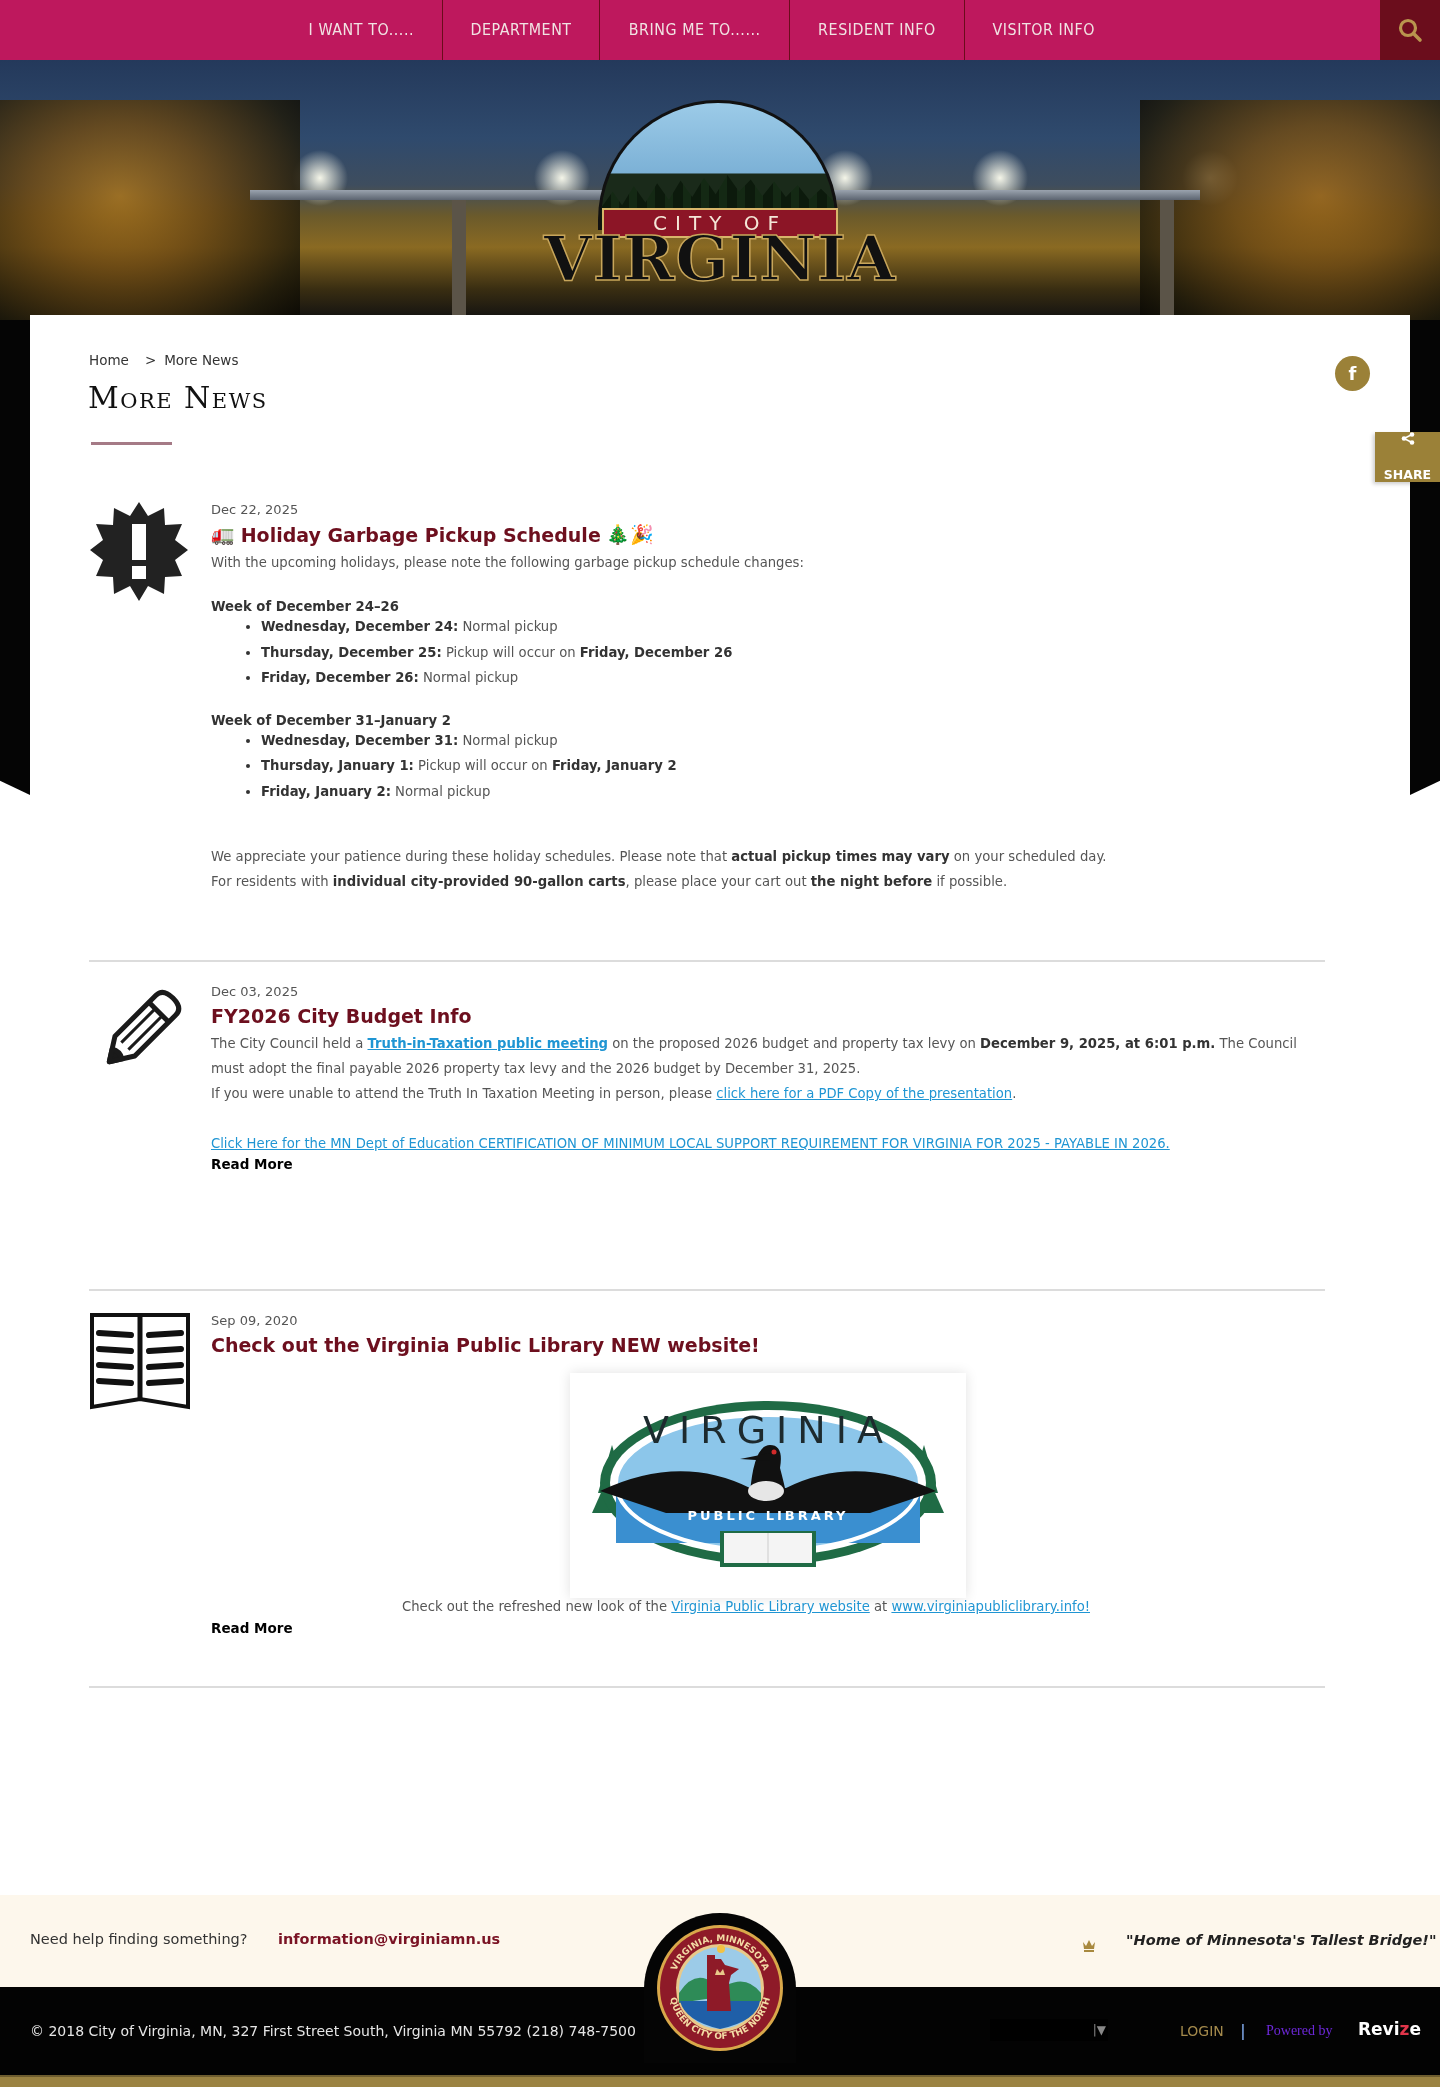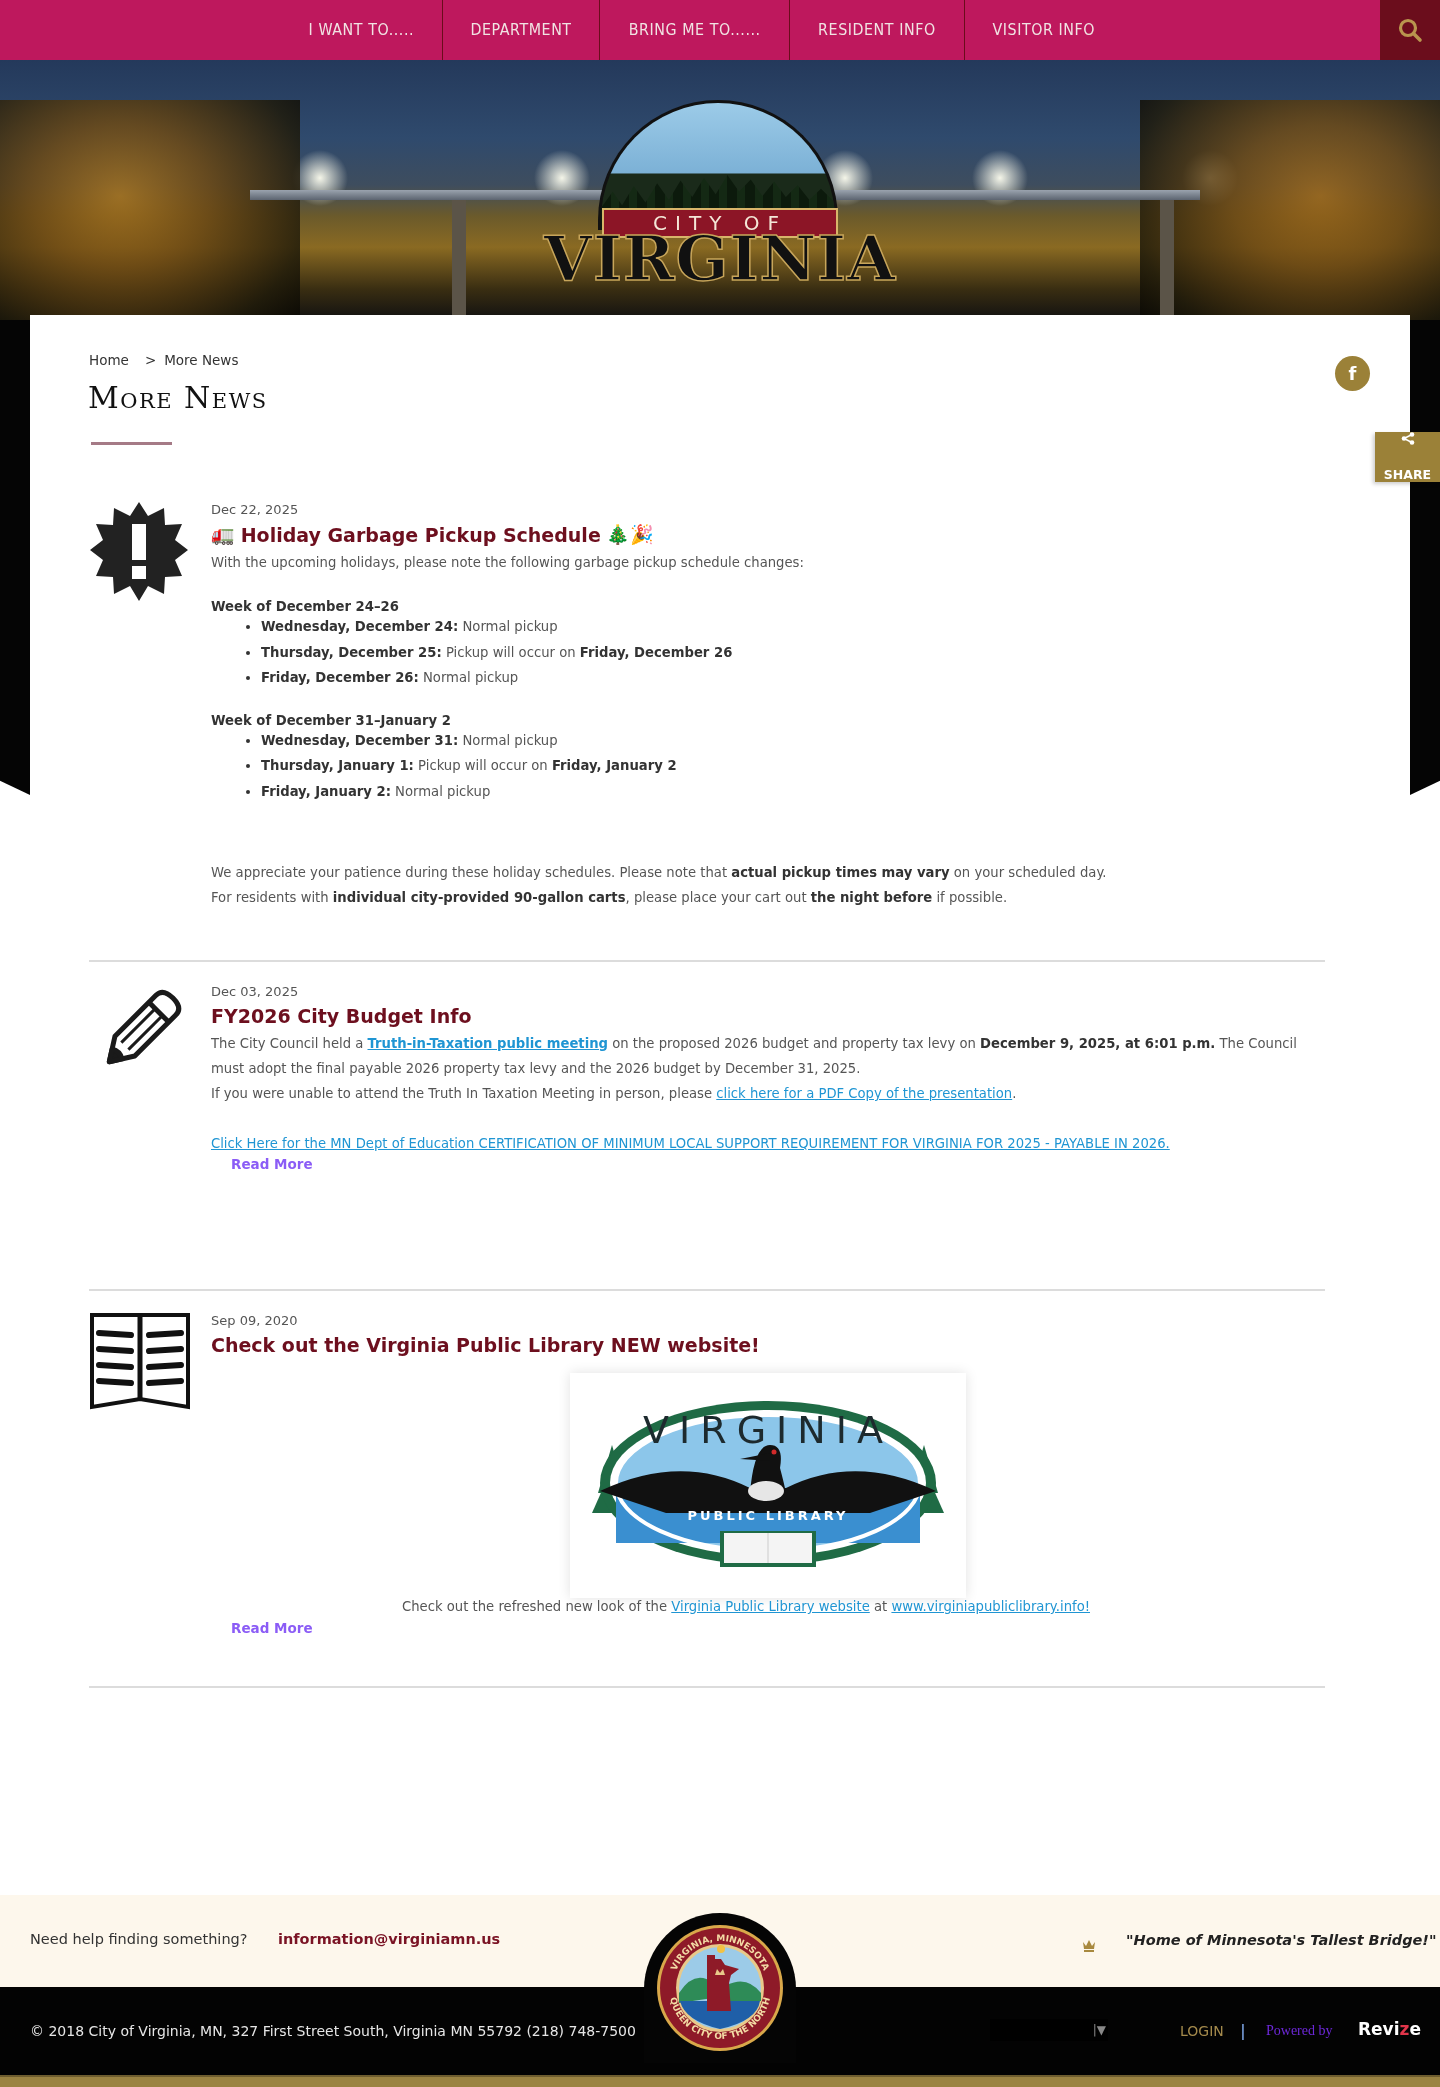--- a/index.html
+++ b/index.html
@@ -61,21 +61,21 @@
   .ntitle { font-family: "DejaVu Sans", sans-serif; font-weight: bold; font-size: 19px; color: #6d0f1e; margin-top: 6px; display: flex; align-items: center; gap: 6px; }
   .p { font-family: "DejaVu Sans", sans-serif; font-size: 13.2px; color: #555; line-height: 25px; }
   .p b { color: #333; }
   .wk { font-family: "DejaVu Sans", sans-serif; font-weight: bold; font-size: 13.2px; color: #333; }
   ul.sched { list-style: none; margin-left: 35px; }
   ul.sched li { font-family: "DejaVu Sans", sans-serif; font-size: 13.2px; color: #555; line-height: 25.5px; position: relative; padding-left: 15px; }
   ul.sched li::before { content: ""; position: absolute; left: 0; top: 11px; width: 4px; height: 4px; border-radius: 50%; background: #333; }
   ul.sched li b { color: #333; }
   .lnk { color: #1f95d3; text-decoration: underline; }
   .lnk-b { color: #1f95d3; text-decoration: underline; font-weight: bold; }
-  .readmore { font-family: "DejaVu Sans", sans-serif; font-weight: bold; font-size: 13.5px; color: #8b5cf6; margin-left: 20px; }
+  .readmore { font-family: "DejaVu Sans", sans-serif; font-weight: bold; font-size: 13.5px; color: #000000; }
   .divider { position: absolute; left: 89px; width: 1236px; height: 2px; background: #dcdcdc; z-index: 3; }
 
   .lib-img { position: absolute; left: 570px; top: 1373px; width: 396px; height: 225px; background: #fff; box-shadow: 0 0 12px rgba(0,0,0,0.12); z-index: 3; }
 
   
   .foot-top { position: absolute; left: 0; top: 1895px; width: 1440px; height: 92px; background: #fdf7ec; }
   .foot-bot { position: absolute; left: 0; top: 1987px; width: 1440px; height: 88px; background: #030303; }
   .foot-gold { position: absolute; left: 0; top: 2075px; width: 1440px; height: 12px; background: #9b8342; border-top: 2px solid #6e5d2f; }
   .help { position: absolute; left: 30px; top: 1931px; font-family: "DejaVu Sans", sans-serif; font-size: 14.5px; color: #333; z-index: 4; }
   .help-email { position: absolute; left: 278px; top: 1931px; font-family: "DejaVu Sans", sans-serif; font-size: 14.5px; color: #7a1324; font-weight: bold; z-index: 4; }
@@ -186,21 +186,21 @@
       <li><b>Friday, December 26:</b><span> Normal pickup</span></li>
     </ul>
 
     <div class="wk" style="margin-top:22px">Week of December 31–January 2</div>
     <ul class="sched">
       <li><b>Wednesday, December 31:</b><span> Normal pickup</span></li>
       <li><b>Thursday, January 1:</b><span> Pickup will occur on </span><b>Friday, January 2</b></li>
       <li><b>Friday, January 2:</b><span> Normal pickup</span></li>
     </ul>
 
-    <div class="p" style="margin-top:56px">
+    <div class="p" style="margin-top:40px">
       <span>We appreciate your patience during these holiday schedules. Please note that </span><b>actual pickup times may vary</b><span> on your scheduled day.</span><br>
       <span>For residents with </span><b>individual city-provided 90-gallon carts</b><span>, please place your cart out </span><b>the night before</b><span> if possible.</span>
     </div>
   </div>
 </article>
 <div class="divider" style="top:960px"></div>
 
 <article class="news" style="top:982px">
   <div class="icon">
     <svg width="100" height="100" viewBox="0 0 100 100">

